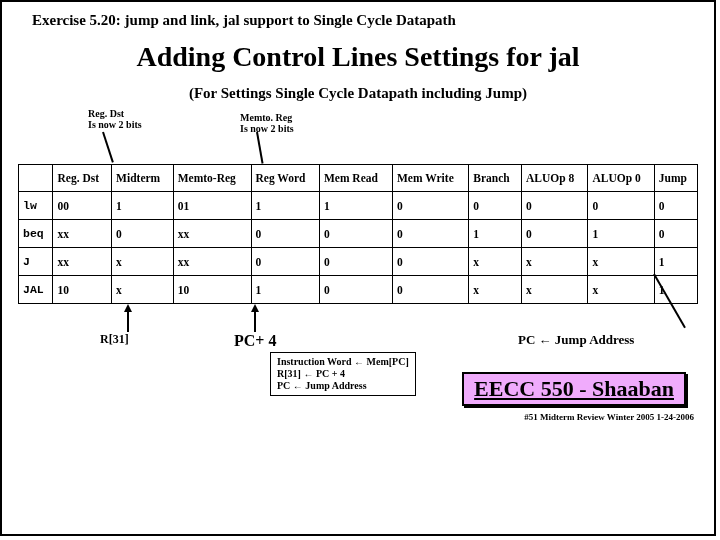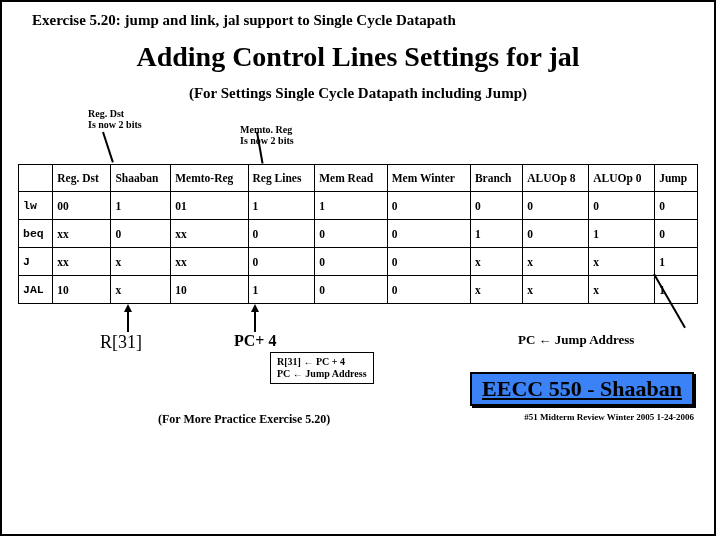--- a/index.html
+++ b/index.html
@@ -38,21 +38,21 @@
     height: 56px;
     margin-bottom: 0;
   }
   .note {
     position: absolute;
     font-size: 10px;
     font-weight: bold;
     line-height: 11px;
   }
   .note1 { left: 70px; top: 0; }
-  .note2 { left: 222px; top: 16px; }
+  .note2 { left: 222px; top: 4px; }
   .line {
     position: absolute;
     background: #000;
   }
   .line1 { left: 84px; top: 24px; width: 2px; height: 32px; transform: rotate(-18deg); transform-origin: top; }
   .line2 { left: 238px; top: 24px; width: 2px; height: 32px; transform: rotate(-10deg); transform-origin: top; }
 
   table {
     border-collapse: collapse;
     width: 100%;
@@ -78,21 +78,21 @@
     border-right: 4px solid transparent;
     border-bottom: 8px solid #000;
   }
   .arrow-stem {
     position: absolute;
     width: 2px;
     background: #000;
   }
   .au1 { left: 106px; top: 0; }
   .as1 { left: 109px; top: 8px; height: 20px; }
-  .blabel1 { position: absolute; left: 82px; top: 28px; font-size: 18px; font-weight: normal; }
+  .blabel1 { position: absolute; left: 82px; top: 28px; font-size: 12px; font-weight: bold; }
 
   .au2 { left: 233px; top: 0; }
   .as2 { left: 236px; top: 8px; height: 20px; }
   .blabel2 { position: absolute; left: 216px; top: 28px; font-size: 16px; font-weight: bold; }
 
   .pcj-line {
     position: absolute;
     top: -30px;
     left: 635px;
     width: 2px;
@@ -117,29 +117,29 @@
   .practice {
     position: absolute;
     left: 140px;
     top: 108px;
     font-size: 12px;
     font-weight: bold;
   }
 
   .course-box {
     position: absolute;
-    right: 4px;
+    right: 12px;
     top: 68px;
     border: 2px solid #000;
     box-shadow: 2px 2px 0 #000;
     padding: 2px 10px;
     font-size: 22px;
     font-weight: bold;
     text-decoration: underline;
-    background: #3b82f6;
+    background: #f0abfc;
   }
   .footer {
     position: absolute;
     right: 4px;
     top: 108px;
     font-size: 9px;
     font-weight: bold;
     text-align: center;
     line-height: 11px;
   }
@@ -164,25 +164,25 @@
       <span>Is now 2 bits</span>
     </div>
     <div class="line line2"></div>
   </div>
 
   <table>
     <thead>
         <tr id="thead-row">
           <th></th>
           <th>Reg. Dst</th>
-          <th>Shaaban</th>
+          <th>Midterm</th>
           <th>Memto-Reg</th>
-          <th>Reg Lines</th>
+          <th>Reg Word</th>
           <th>Mem Read</th>
-          <th>Mem Winter</th>
+          <th>Mem Write</th>
           <th>Branch</th>
           <th>ALUOp 8</th>
           <th>ALUOp 0</th>
           <th>Jump</th>
         </tr>
       </thead>
     <tbody id="tbody">
         <tr>
           <td class="instr">lw</td>
           <td>00</td>
@@ -244,23 +244,23 @@
     <div class="blabel1">R[31]</div>
 
     <div class="arrow-up au2"></div>
     <div class="arrow-stem as2"></div>
     <div class="blabel2">PC+ 4</div>
 
     <div class="pcj-line"></div>
     <div class="pcj-label">PC  ←  Jump Address</div>
 
     <div class="instr-box">
+      <div>Instruction Word  ←   Mem[PC]</div>
       <div>R[31]  ←  PC + 4</div>
       <div>PC  ←  Jump Address</div>
     </div>
 
-    <div class="practice">(For More Practice Exercise 5.20)</div>
 
     <div class="course-box">EECC 550 - Shaaban</div>
     <div class="footer">#51  Midterm Review  Winter 2005  1-24-2006</div>
   </div>
 
 </div>
 
 </body></html>

